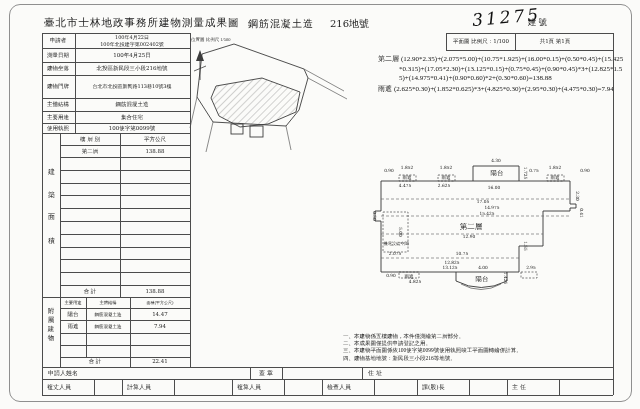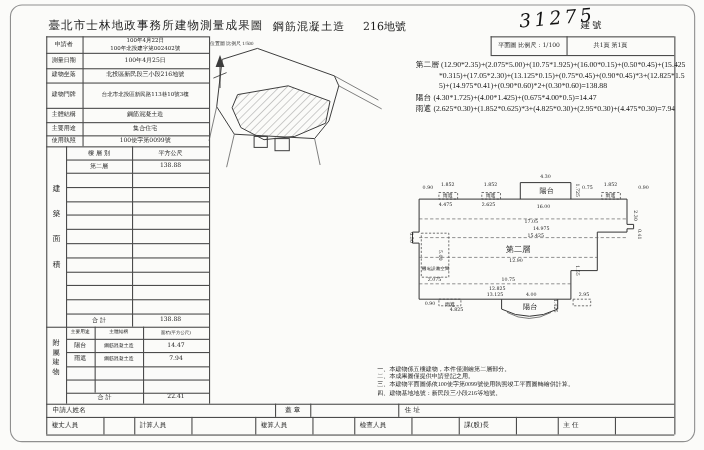--- a/index.html
+++ b/index.html
@@ -79,21 +79,20 @@
 
 <span class="t c" style="left:73px;top:326px;font-size:5.5px">雨遮</span>
 <span class="t c" style="left:108px;top:326px;font-size:4.5px">鋼筋混凝土造</span>
 <span class="t c" style="left:160px;top:326px;font-size:5.5px">7.94</span>
 
 <span class="t c" style="left:95px;top:361px;font-size:5.5px">合  計</span>
 <span class="t c" style="left:160px;top:361px;font-size:5.5px">22.41</span>
 
 <div class="calc">
   <p><span class="clabel">第二層</span><span>(12.90*2.35)+(2.075*5.00)+(10.75*1.925)+(16.00*0.15)+(0.50*0.45)+(15.425*0.315)+(17.05*2.30)+(13.125*0.15)+(0.75*0.45)+(0.90*0.45)*3+(12.825*1.55)+(14.975*0.41)+(0.90*0.60)*2+(0.30*0.60)=138.88</span></p>
-  <p><span class="clabel">陽台</span><span>(4.30*1.725)+(4.00*1.425)+(0.675*4.00*0.5)=14.47</span></p>
   <p><span class="clabel">雨遮</span><span>(2.625*0.30)+(1.852*0.625)*3+(4.825*0.30)+(2.95*0.30)+(4.475*0.30)=7.94</span></p>
 </div>
 
 <div class="notes">
   <div>一、本建物係五樓建物，本件僅測繪第二層部分。</div>
   <div>二、本成果圖僅提供申請登記之用。</div>
   <div>三、本建物平面圖係依100使字第0099號使用執照竣工平面圖轉繪併計算。</div>
   <div>四、建物基地地號：新民段三小段216等地號。</div>
 </div>
 

